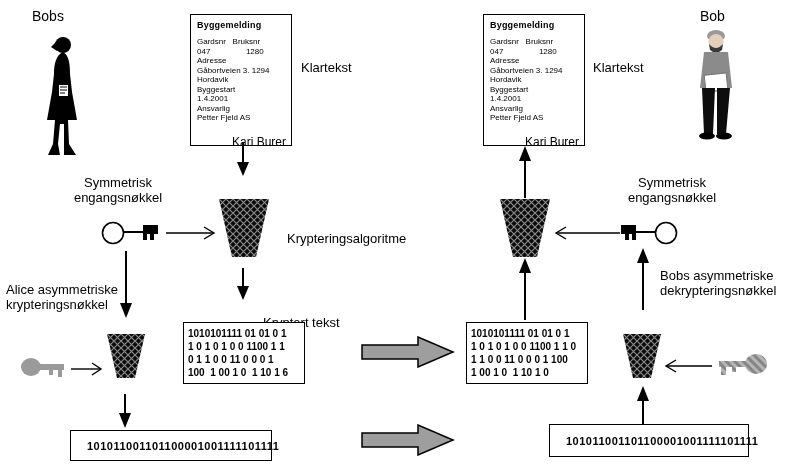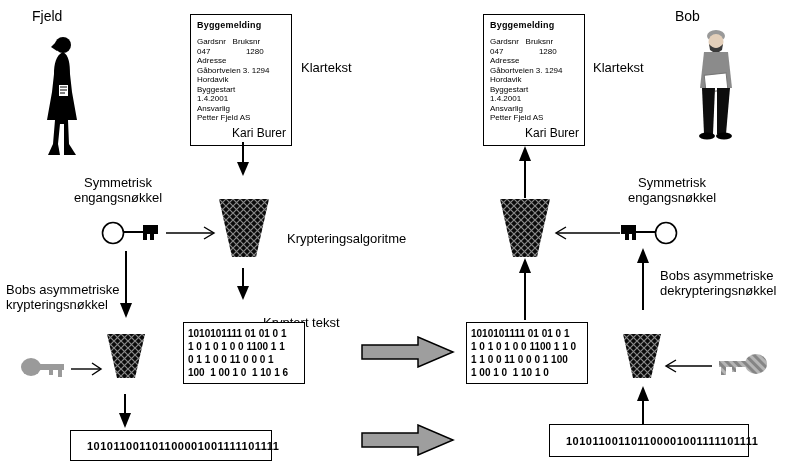--- a/index.html
+++ b/index.html
@@ -6,21 +6,21 @@
   .canvas{position:relative;width:794px;height:466px;background:#ffffff;
           font-family:"Liberation Sans",sans-serif;color:#000;overflow:hidden;}
   .abs{position:absolute;}
   .label{font-size:13px;line-height:15px;}
   .label.center{text-align:center;}
   .actor-label{font-size:14px;}
   .doc{position:absolute;width:102px;height:132px;border:1px solid #000;background:#fff;
        box-sizing:border-box;padding:5px 3px 2px 6px;}
   .doc-title{font-size:9px;font-weight:bold;margin-bottom:7px;letter-spacing:.2px;}
   .doc-line{font-size:8px;line-height:9.5px;white-space:pre;}
-  .doc-sig{font-size:12px;text-align:right;margin-top:3px;padding-right:2px;}
+  .doc-sig{font-size:12px;text-align:right;margin-top:12px;padding-right:2px;}
   .bin-box{position:absolute;border:1px solid #000;background:#fff;box-sizing:border-box;
            padding:4px 4px;}
   .bin-line{font-size:10px;font-weight:bold;line-height:13px;white-space:pre;}
   .bin-single{position:absolute;border:1px solid #000;background:#fff;box-sizing:border-box;
               display:flex;align-items:center;font-size:11px;font-weight:bold;
               padding-left:16px;letter-spacing:.5px;white-space:pre;}
   svg{display:block;}
   .mirror{transform:scaleX(-1);}
 </style>
 </head>
@@ -34,33 +34,33 @@
         <rect width="7" height="7" fill="#0a0a0a"></rect>
         <path d="M0 0L7 7M7 0L0 7" stroke="#8a8a8a" stroke-width="1.2"></path>
       </pattern>
       <pattern id="stripes" width="6" height="6" patternUnits="userSpaceOnUse" patternTransform="rotate(45)">
         <rect width="6" height="6" fill="#b5b5b5"></rect>
         <rect width="3" height="6" fill="#858585"></rect>
       </pattern>
     </defs>
   </svg>
 
-  <div class="abs actor-label" style="left:32px;top:8px;">Fjeld</div>
+  <div class="abs actor-label" style="left:32px;top:8px;">Bobs</div>
   <svg class="abs" style="left:38px;top:34px;" width="44" height="128" viewBox="0 0 44 128">
     <circle cx="25" cy="11" r="8" fill="#000"></circle>
     <path d="M21 5 L13 13 L19 17 Z" fill="#000"></path>
     <path d="M25 18 C18 21 16 30 16 40 L14 58 L9 86 L39 86 L34 58 L32 40 C32 30 31 21 25 18 Z" fill="#000"></path>
     <rect x="21" y="51" width="9" height="11" fill="#fff"></rect>
     <path d="M22 53 h7 M22 56 h7 M22 59 h5" stroke="#000" stroke-width="1"></path>
     <path d="M17 86 L15 110 L20 110 L22 90 L26 90 L26 110 L31 110 L30 86 Z" fill="#000"></path>
     <path d="M15 110 L10 121 L22 121 L20 110 Z" fill="#000"></path>
     <path d="M26 110 L26 121 L38 121 L31 110 Z" fill="#000"></path>
   </svg>
 
-  <div class="abs actor-label" style="left:675px;top:8px;">Bob</div>
+  <div class="abs actor-label" style="left:700px;top:8px;">Bob</div>
   <svg class="abs" style="left:688px;top:28px;" width="56" height="118" viewBox="0 0 56 118">
     <ellipse cx="28" cy="8" rx="9" ry="6" fill="#999"></ellipse>
     <ellipse cx="28" cy="14" rx="7.5" ry="8" fill="#e3cfba"></ellipse>
     <path d="M21 16 Q28 24 35 16 L34 22 Q28 27 22 22 Z" fill="#3a3a3a"></path>
     <polygon points="16,24 40,24 44,60 12,60" fill="#8b8b8b"></polygon>
     <rect x="17" y="46" width="22" height="17" fill="#fff" stroke="#777" transform="rotate(-6 28 54)"></rect>
     <circle cx="24" cy="63" r="3" fill="#e3cfba"></circle>
     <circle cx="32" cy="63" r="3" fill="#e3cfba"></circle>
     <polygon points="14,60 27,60 25,106 16,106" fill="#0d0d0d"></polygon>
     <polygon points="29,60 42,60 38,106 29,106" fill="#0d0d0d"></polygon>
@@ -114,21 +114,21 @@
   </svg>
 
   <svg class="abs" style="left:219px;top:199px;" width="50" height="58" viewBox="0 0 50 58">
     <polygon points="0,0 50,0 37,58 13,58" fill="url(#xh)"></polygon>
   </svg>
   <svg class="abs" style="left:500px;top:199px;" width="50" height="58" viewBox="0 0 50 58">
     <polygon points="0,0 50,0 37,58 13,58" fill="url(#xh)"></polygon>
   </svg>
   <div class="abs label" style="left:287px;top:231px;">Krypteringsalgoritme</div>
 
-  <div class="abs label" style="left:6px;top:282px;width:118px;">Bobs asymmetriske krypteringsnøkkel</div>
+  <div class="abs label" style="left:6px;top:282px;width:118px;">Alice asymmetriske krypteringsnøkkel</div>
   <div class="abs label" style="left:660px;top:268px;width:122px;">Bobs asymmetriske dekrypteringsnøkkel</div>
 
   <svg class="abs" style="left:107px;top:334px;" width="38" height="44" viewBox="0 0 38 44">
     <polygon points="0,0 38,0 28,44 10,44" fill="url(#xh)"></polygon>
   </svg>
   <svg class="abs" style="left:623px;top:334px;" width="38" height="44" viewBox="0 0 38 44">
     <polygon points="0,0 38,0 28,44 10,44" fill="url(#xh)"></polygon>
   </svg>
 
   <svg class="abs" style="left:20px;top:354px;" width="46" height="30" viewBox="0 0 46 30">

